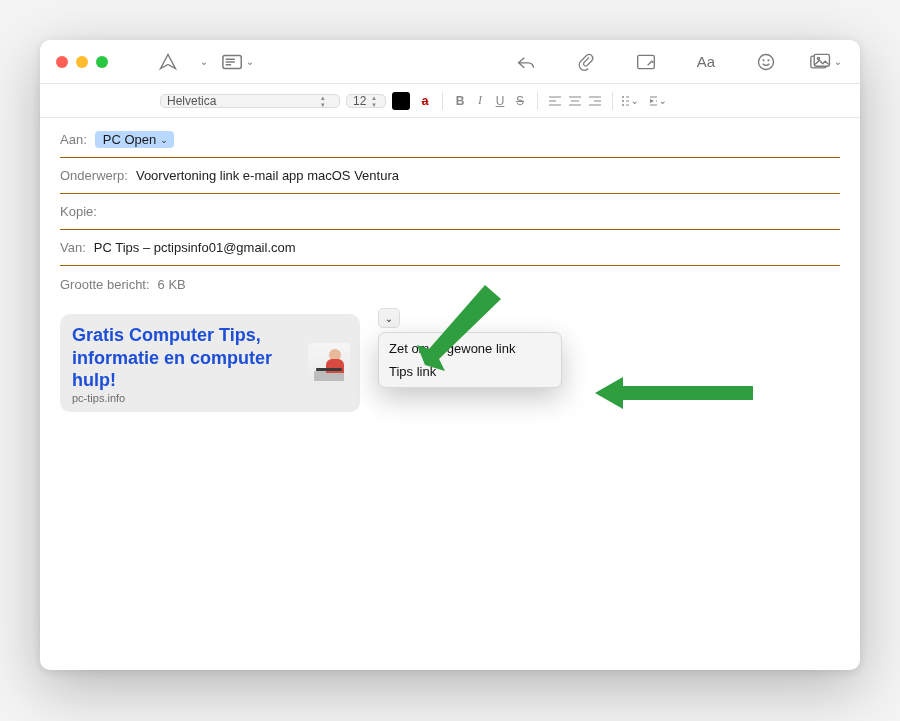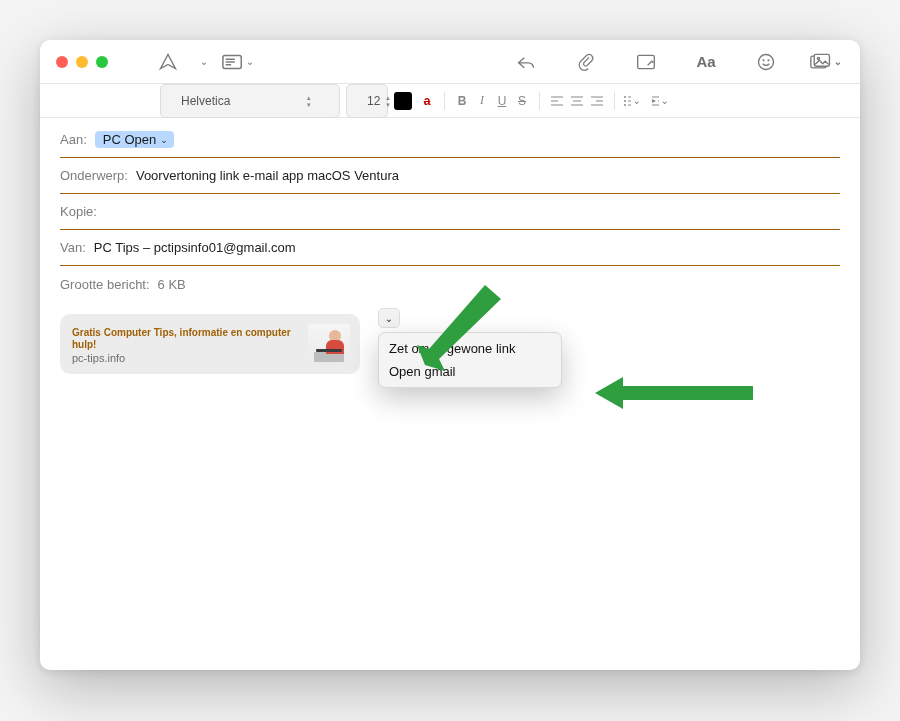--- a/index.html
+++ b/index.html
@@ -35,34 +35,34 @@
     .red { background: #ff5f57; }
     .yellow { background: #febc2e; }
     .green { background: #28c840; }
     .tb-spacer { width: 42px; }
     .tb-btn {
       display: inline-flex; align-items: center; justify-content: center;
       min-width: 36px; height: 28px; color: #6e6e6e;
       border-radius: 6px;
     }
     .tb-group { display: flex; align-items: center; gap: 8px; }
-    .tb-right { margin-left: auto; display:flex; gap: 24px; align-items:center; padding-right: 6px; font-weight: bold; }
+    .tb-right { margin-left: auto; display:flex; gap: 24px; align-items:center; padding-right: 6px; }
     .chev-small { font-size: 10px; color: #7a7a7a; margin-left: 2px; }
 
     
     .formatbar {
       display: flex; align-items: center; gap: 6px;
       height: 34px; padding: 0 14px 0 120px;
       border-bottom: 1px solid #e6e6e6;
       color: #6a6a6a;
       font-size: 12px;
     }
     .select {
       background: #f3f3f3; border: 1px solid #dcdcdc; border-radius: 5px;
-      height: 34px; display:inline-flex; align-items:center; padding: 0 20px; gap: 6px;
+      height: 14px; display:inline-flex; align-items:center; padding: 0 6px; gap: 6px;
       color:#555;
     }
     .sel-font { width: 180px; justify-content: space-between; }
     .sel-size { width: 40px; justify-content: space-between; align-items: center; }
     .stepper { width:12px; display:flex; flex-direction:column; font-size:7px; line-height:7px; color:#888; }
     .swatch { width:18px; height:18px; background:#000; border-radius:3px; }
     .red-a {
       width:18px; height:18px; display:inline-flex; align-items:center; justify-content:center;
       font-weight: bold; color:#b00; position:relative; text-decoration: line-through;
       font-size:12px;
@@ -82,21 +82,21 @@
     .chip .chev { font-size:9px; color:#2a2a2a; }
 
     .body-area { padding: 12px 20px; position:relative; }
 
     .link-card {
       width: 300px; background:#ececec; border-radius:10px; padding:10px 10px 8px 12px;
       display:flex; gap:10px; align-items:center;
       position: relative;
     }
     .link-card .txt { flex:1; }
-    .link-card .title { font-weight:600; font-size:10px; color:#a16207; line-height:1.25; }
+    .link-card .title { font-weight:600; font-size:18px; color:#1d4ed8; line-height:1.25; }
     .link-card .domain { font-size:11px; color:#6c6c6c; margin-top:0; }
     .mini {
       width:42px; height:42px; border-radius:4px; background:linear-gradient(#f5f5f5,#eaeaea);
       position:relative; overflow:hidden;
     }
     .mini::before{
       content:""; position:absolute; left:6px; right:6px; bottom:4px; height:10px;
       background:#bdbdbd; border-radius:1px;
     }
     .mini::after{
@@ -316,21 +316,21 @@
           <span class="body"></span>
       </div>
     </div>
 
     <div class="drop-btn">
       <span>⌄</span>
     </div>
 
     <div class="menu">
       <div>Zet om in gewone link</div>
-      <div>Open gmail</div>
+      <div>Tips link</div>
     </div>
   </div>
 
   <svg class="arrow1" width="100" height="100">
     <polygon points="10,90 2,70 14,74 70,10 86,24 24,84 30,96" fill="#2e9e3f"></polygon>
   </svg>
   <svg class="arrow2" width="160" height="40">
     <polygon points="0,20 28,4 28,13 158,13 158,27 28,27 28,36" fill="#2e9e3f"></polygon>
   </svg>
 

